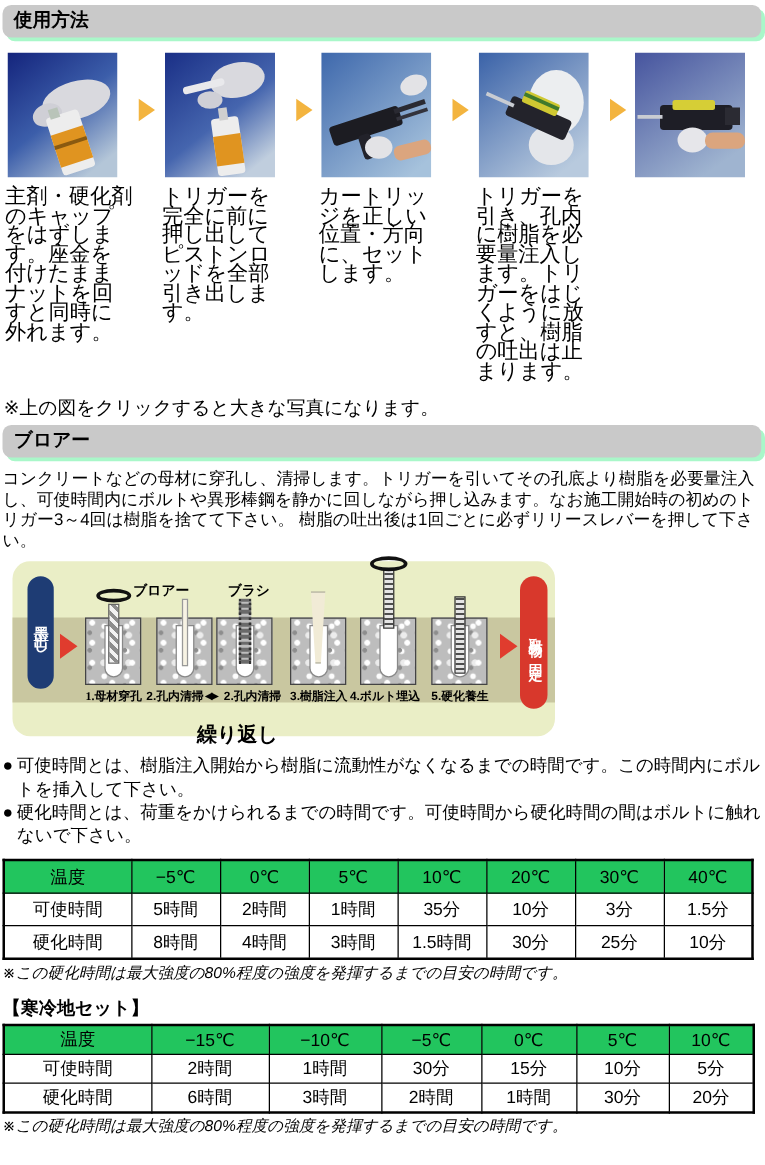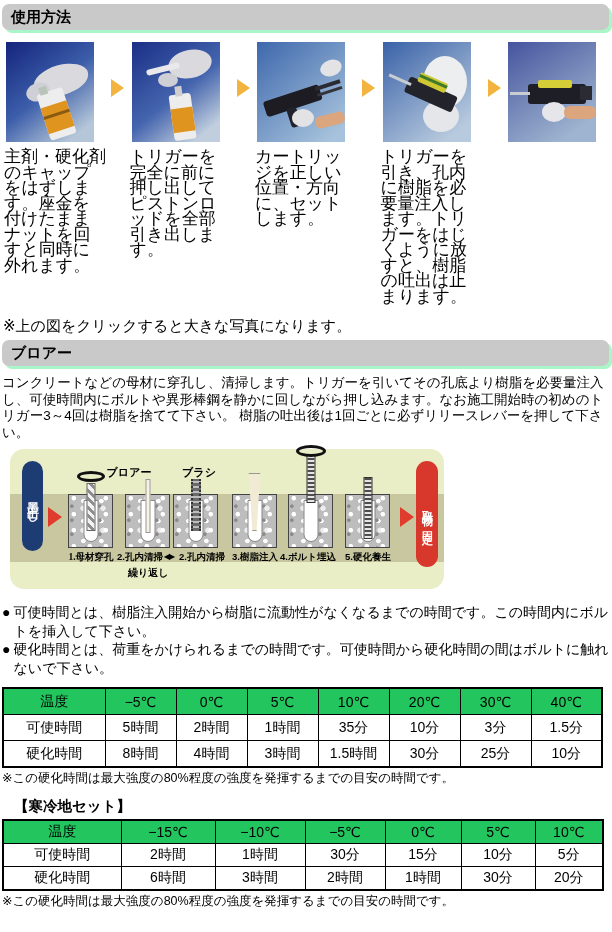--- a/index.html
+++ b/index.html
@@ -66,38 +66,38 @@
     clip-path:polygon(18% 0,82% 0,62% 100%,38% 100%);}
   .dg-bolt-up{position:absolute;left:50%;transform:translateX(-50%);top:-40px;width:9px;height:48px;
     background:repeating-linear-gradient(0deg,#e5e5e5 0 2px,#4d4d4d 2px 4px);border:1px solid #333;box-sizing:border-box;}
   .dg-rot2{position:absolute;left:50%;transform:translateX(-50%);top:-50px;width:30px;height:12px;
     border:3px solid #111;border-radius:50%;box-sizing:border-box;}
   .dg-bolt-in{position:absolute;left:50%;transform:translateX(-50%);top:-18px;width:9px;height:62px;
     background:repeating-linear-gradient(0deg,#e5e5e5 0 2px,#4d4d4d 2px 4px);border:1px solid #333;box-sizing:border-box;}
   .dg-top-label{position:absolute;top:16px;font-weight:bold;font-size:11px;text-align:center;}
   .dg-step-label{position:absolute;top:102px;width:64px;font-weight:bold;font-size:9.5px;text-align:center;}
   .dg-repeat-arrow{position:absolute;top:103px;left:148px;width:22px;font-size:8px;font-weight:bold;text-align:center;letter-spacing:-1px;}
-  .dg-repeat{position:absolute;top:117px;left:118px;width:124px;font-weight:bold;font-size:10px;}
+  .dg-repeat{position:absolute;top:129px;left:118px;width:124px;font-weight:bold;font-size:16px;text-align:center;}
 
   
   .bullets{margin:14px 2px 0 2px;}
   .bullet-item{display:flex;font-size:14px;line-height:18.5px;}
   .bullet-item .dot{flex:0 0 auto;margin-right:3px;}
 
   
   table{border-collapse:collapse;table-layout:fixed;margin-left:2px;}
   .tbl1{margin-top:10px;}
   .tbl2{margin-top:3px;}
   th,td{border:1px solid #000;text-align:center;padding:0;font-size:14px;font-weight:normal;}
   table{border:2px solid #000;}
   .tbl1 th,.tbl1 td{height:25px;}
   .tbl2 th,.tbl2 td{height:22px;}
   th{background:#22c55e;}
-  .tbl-note{margin:2px 0 0 2px;font-size:12.5px;}
-  .cold-title{margin:10px 0 0 14px;font-size:14.5px;font-weight:bold;}
+  .tbl-note{margin:2px 0 0 2px;font-size:12.5px;font-style:italic;}
+  .cold-title{margin:10px 0 0 2px;font-size:14.5px;font-weight:bold;}
 </style>
 </head>
 <body>
 
 <div class="page">
 
   <div class="section-header">使用方法</div>
 
   <div class="steps">
     <div class="step-col">

